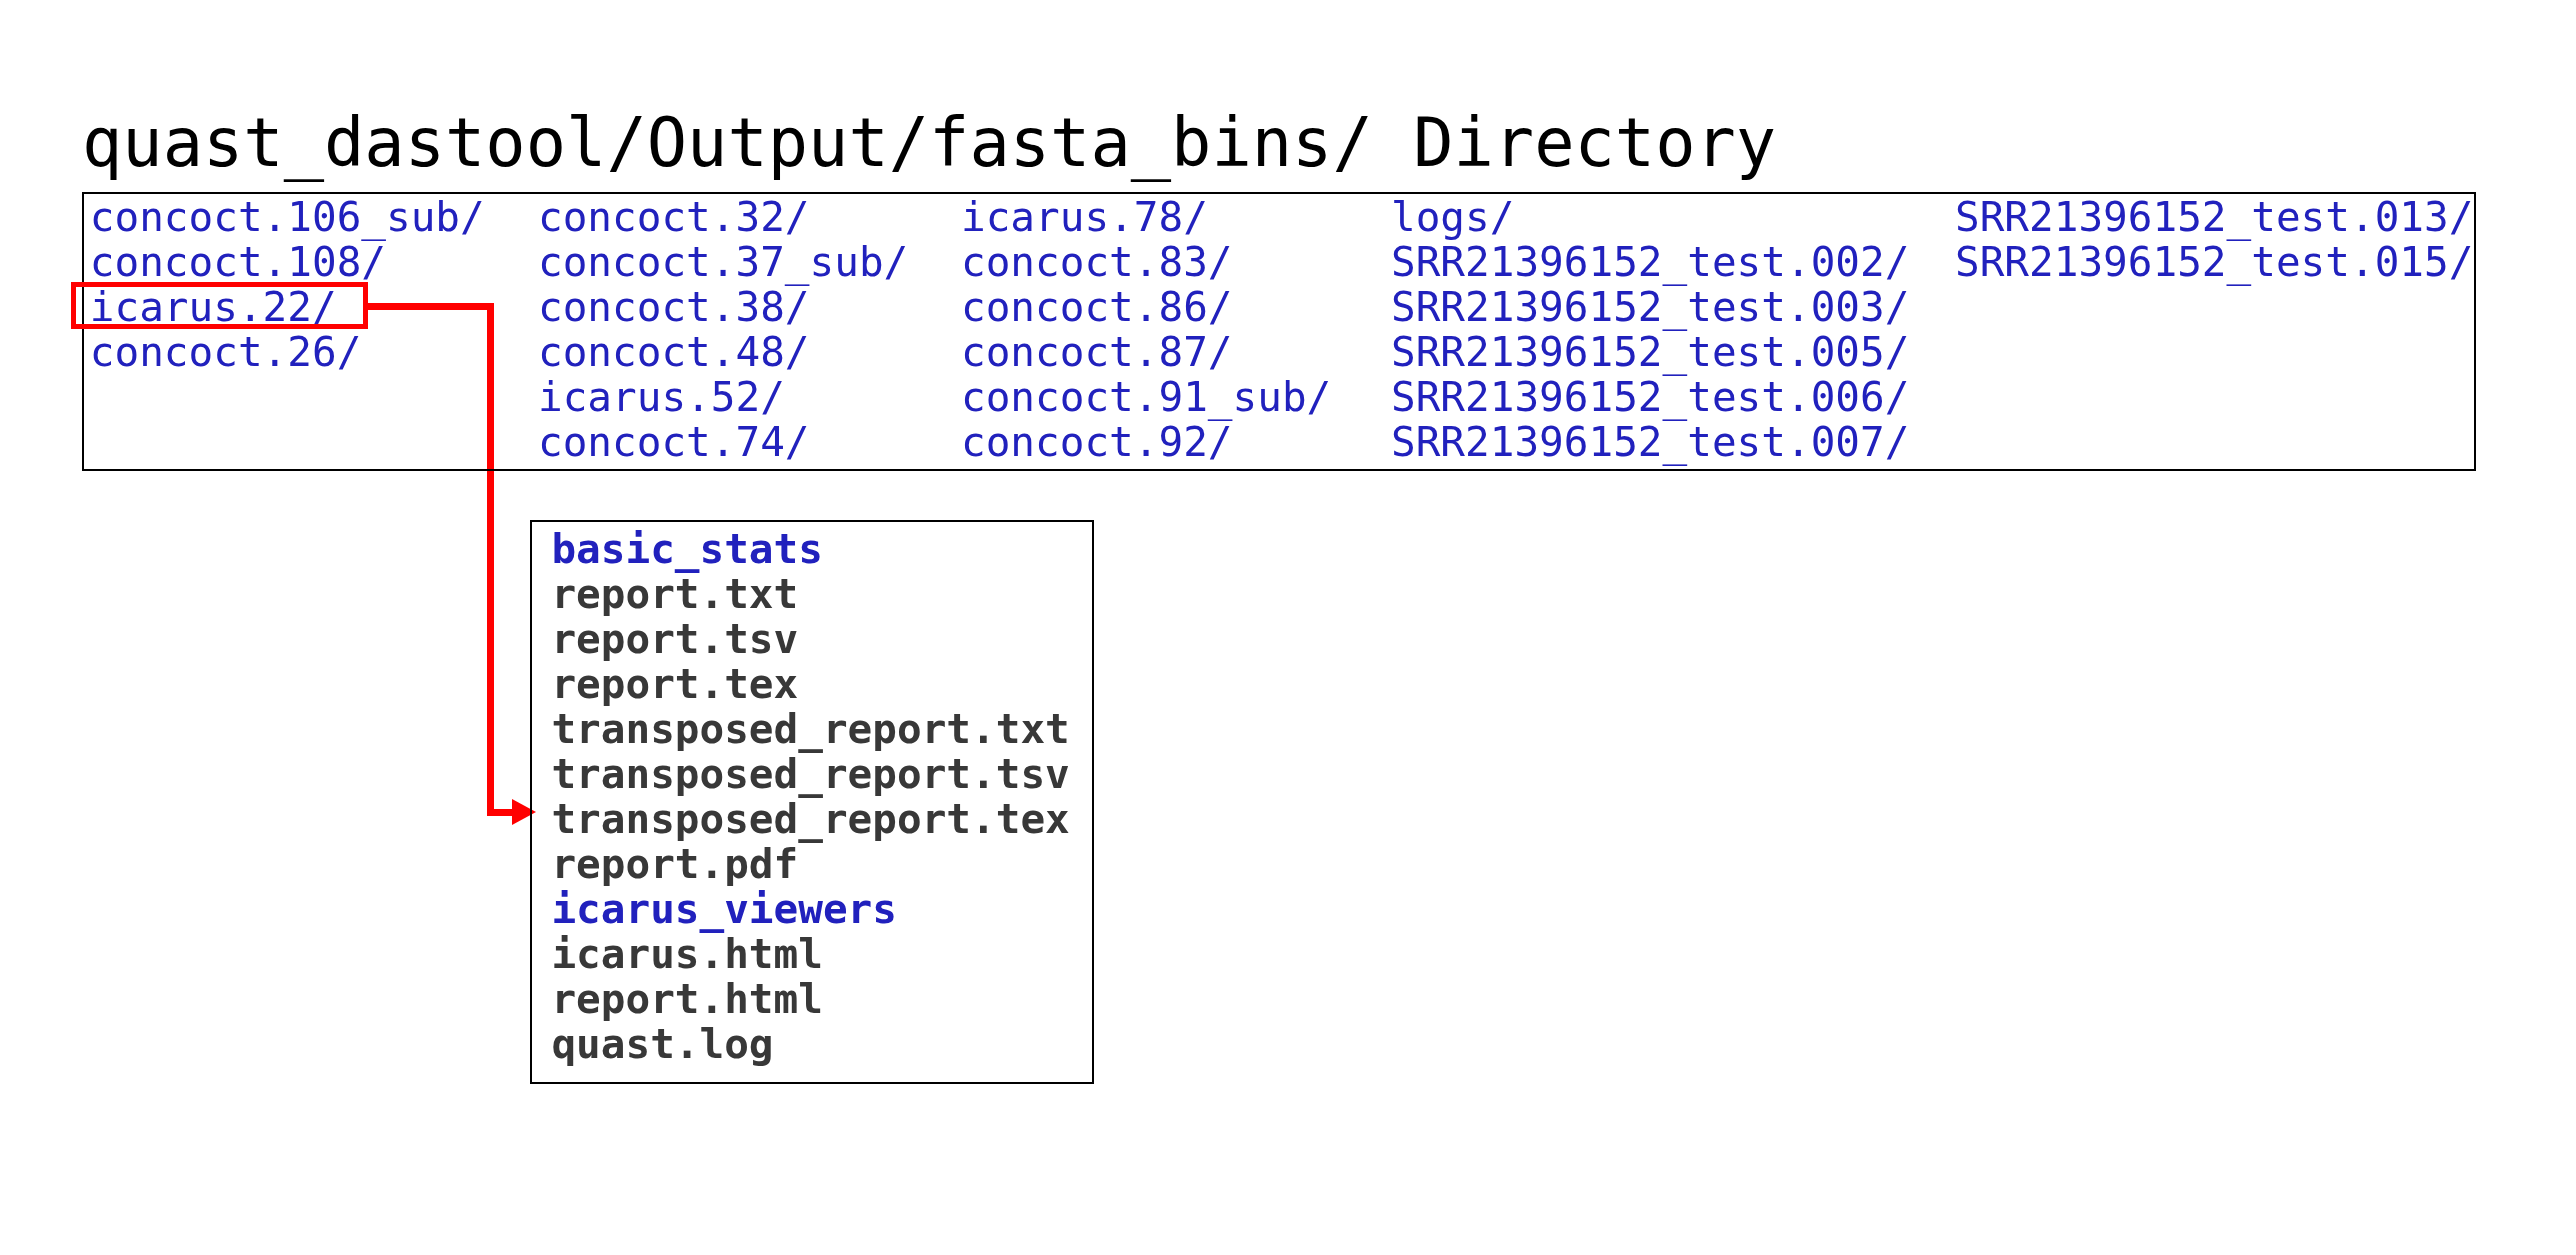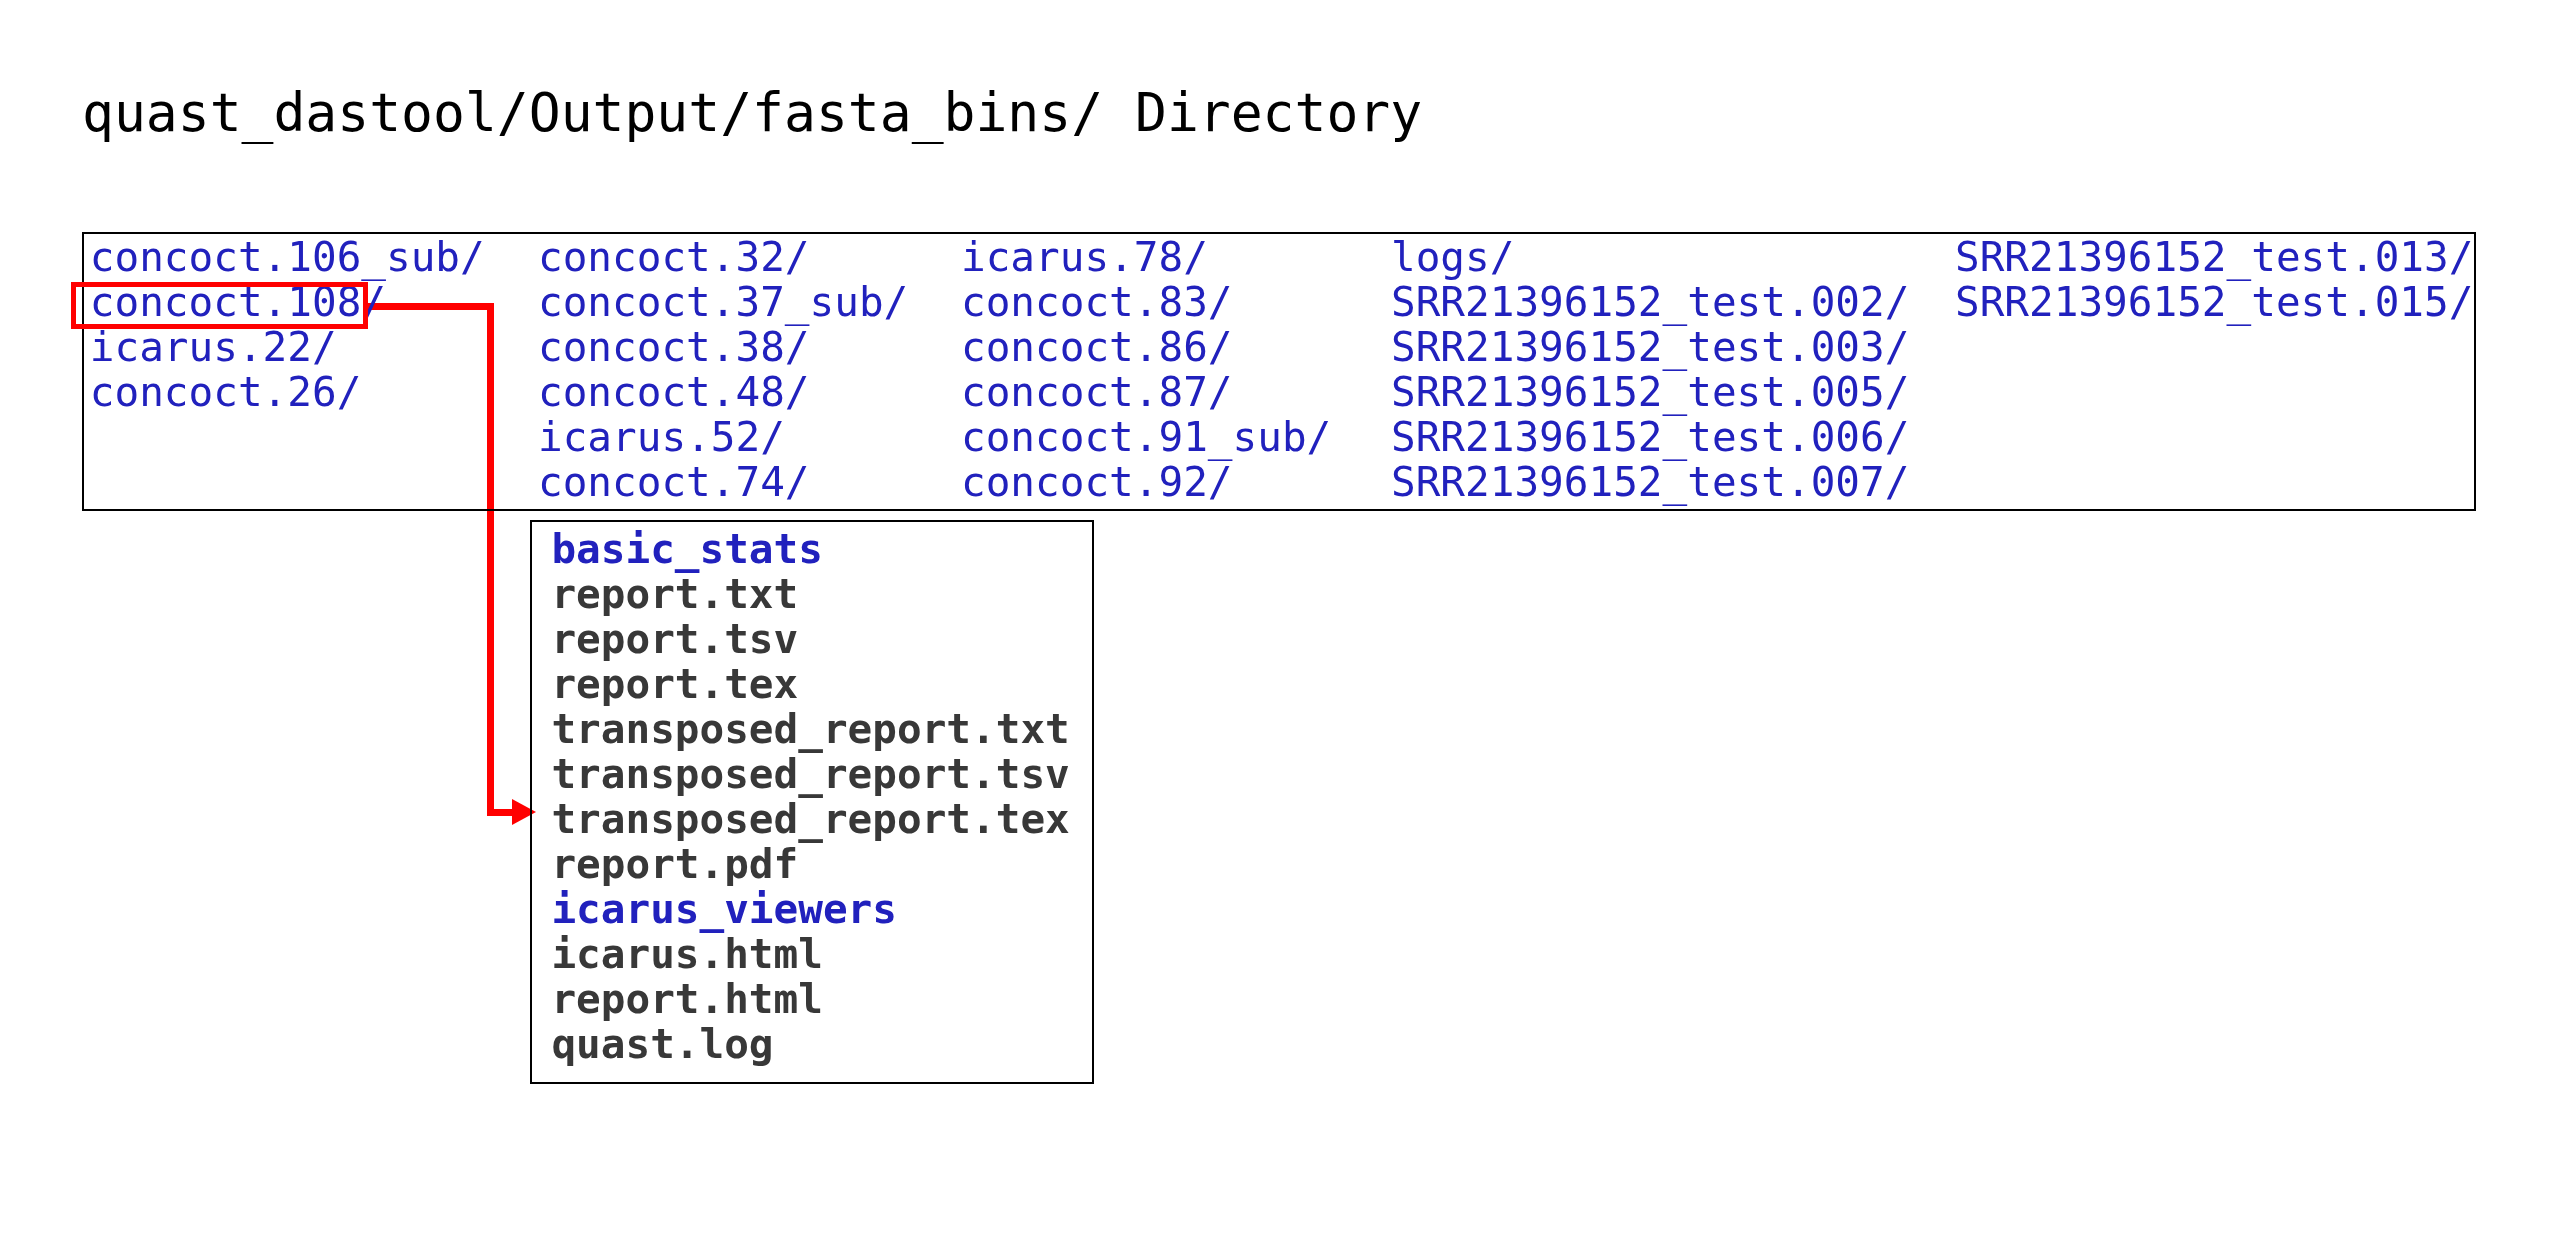--- a/index.html
+++ b/index.html
@@ -2,30 +2,30 @@
 <html style="font-size:10.4px"><head>
 <meta charset="utf-8">
 <style>
   html,body{margin:0;padding:0;}
   body{
     width:2576px;height:1256px;position:relative;overflow:hidden;
     background:var(--bg,#fff);
     font-family:"DejaVu Sans Mono","Liberation Mono",monospace;
   }
   .page-title{
-    position:absolute;left:82px;top:84px;margin:0;
-    font-size:53px;font-weight:normal;line-height:1.1;
+    position:absolute;left:82px;top:107px;margin:0;
+    font-size:67px;font-weight:normal;line-height:1.1;
     color:var(--title-color,#000);white-space:pre;
   }
   .listing-box{
     position:absolute;box-sizing:border-box;
     border:2.6px solid var(--border-color,#000);
     background:transparent;z-index:2;
   }
-  #main-box{left:82px;top:192px;width:2394px;height:279px;margin-top:40px;}
+  #main-box{left:82px;top:192px;width:2394px;height:279px;}
   #file-box{left:530px;top:520px;width:564px;height:564px;}
   .dir-col{
     position:absolute;top:1.3px;white-space:pre;
     font-size:41px;line-height:45px;color:var(--dir-color,#2121bd);
   }
   .dir-col:nth-child(1){left:5.8px;}
   .dir-col:nth-child(2){left:454px;}
   .dir-col:nth-child(3){left:877px;}
   .dir-col:nth-child(4){left:1307px;}
   .dir-col:nth-child(5){left:1871px;}

